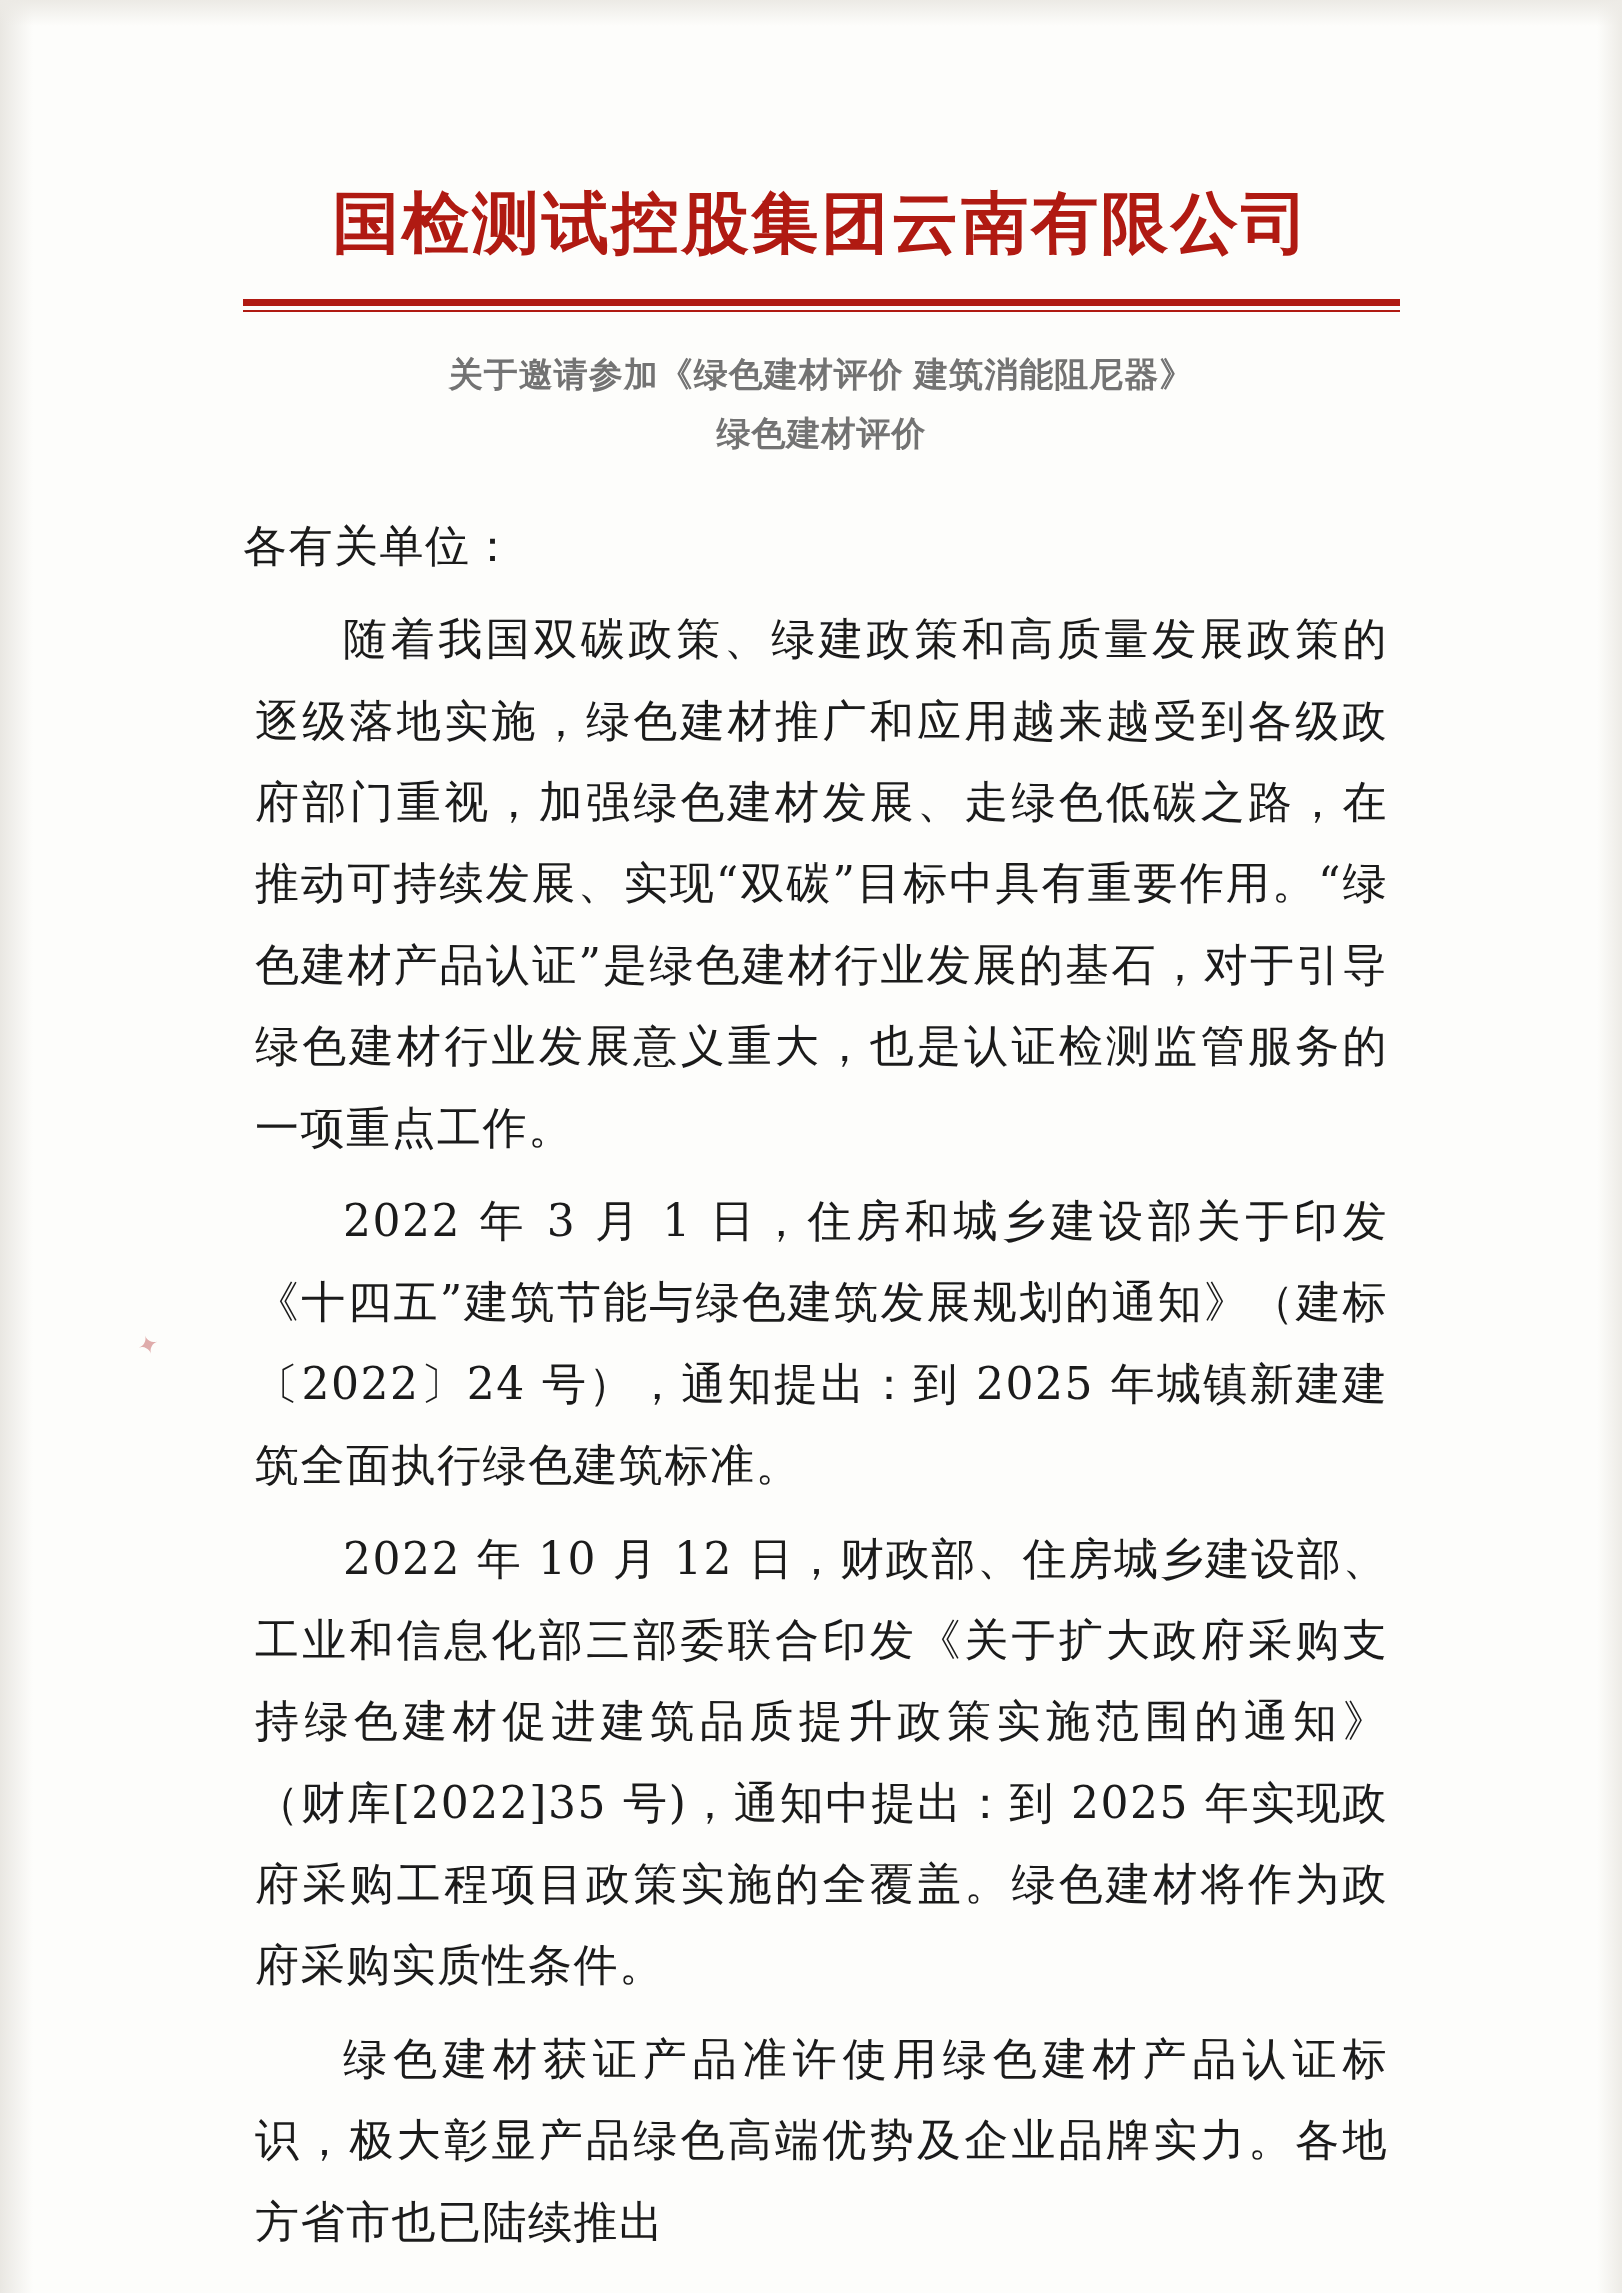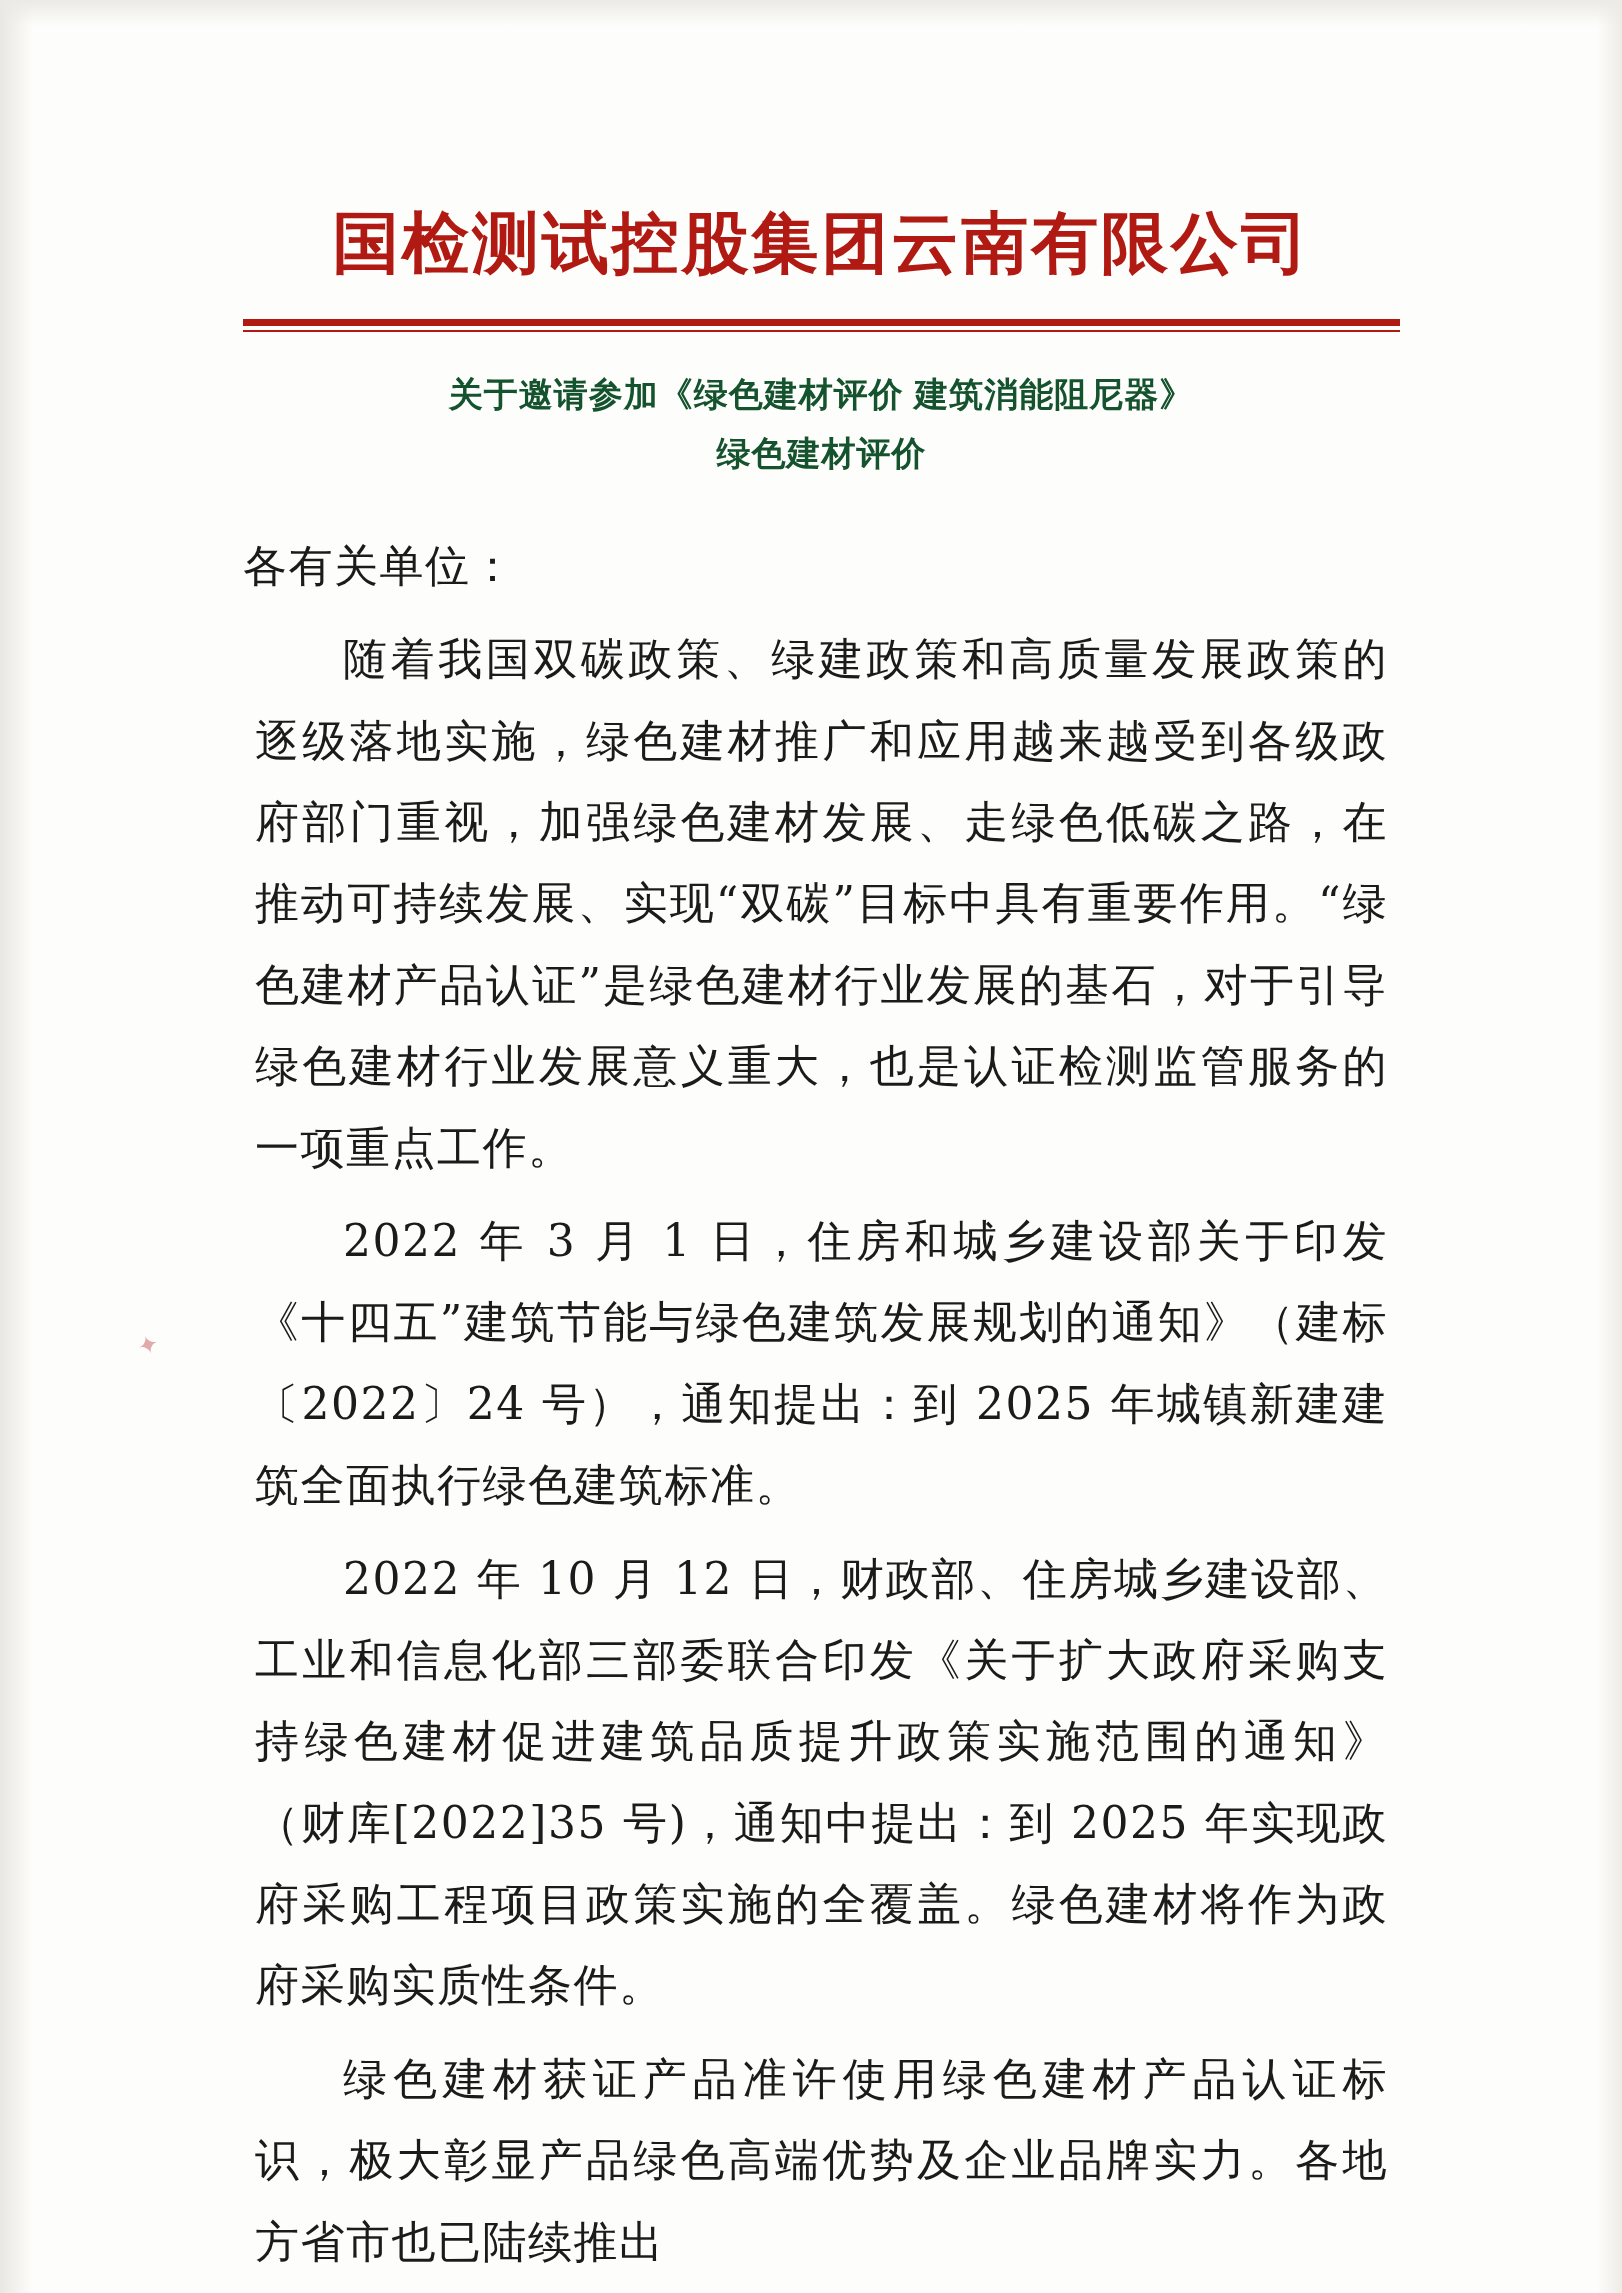--- a/index.html
+++ b/index.html
@@ -18,21 +18,21 @@
   .page {
     position: absolute;
     left: 0; top: 0;
     width: 1622px;
     height: 2294px;
     background: #fdfdfb;
   }
   .content {
     position: absolute;
     left: 243px;
-    top: 205px;
+    top: 185px;
     width: 1157px;
   }
   .letterhead {
     text-align: center;
     font-family: "Liberation Serif", "DejaVu Serif", serif;
     font-weight: bold;
     color: #b01a12;
     font-size: 67px;
     letter-spacing: 2.9px;
     line-height: 1.15;
@@ -51,21 +51,21 @@
     height: 2px;
     background: #b01a12;
     width: 100%;
     margin-top: 3.9px;
   }
   .doc-title {
     text-align: center;
     font-family: "Liberation Sans", "DejaVu Sans", sans-serif;
     font-weight: bold;
     font-size: 34px;
-    color: #14532d;
+    color: #737373;
     line-height: 1.75;
     letter-spacing: 1px;
   }
   .doc-title .line2 {
     display: block;
   }
   .body-text {
     margin-top: 41px;
     font-family: "DejaVu Serif", "Liberation Serif", serif;
     font-size: 44px;

